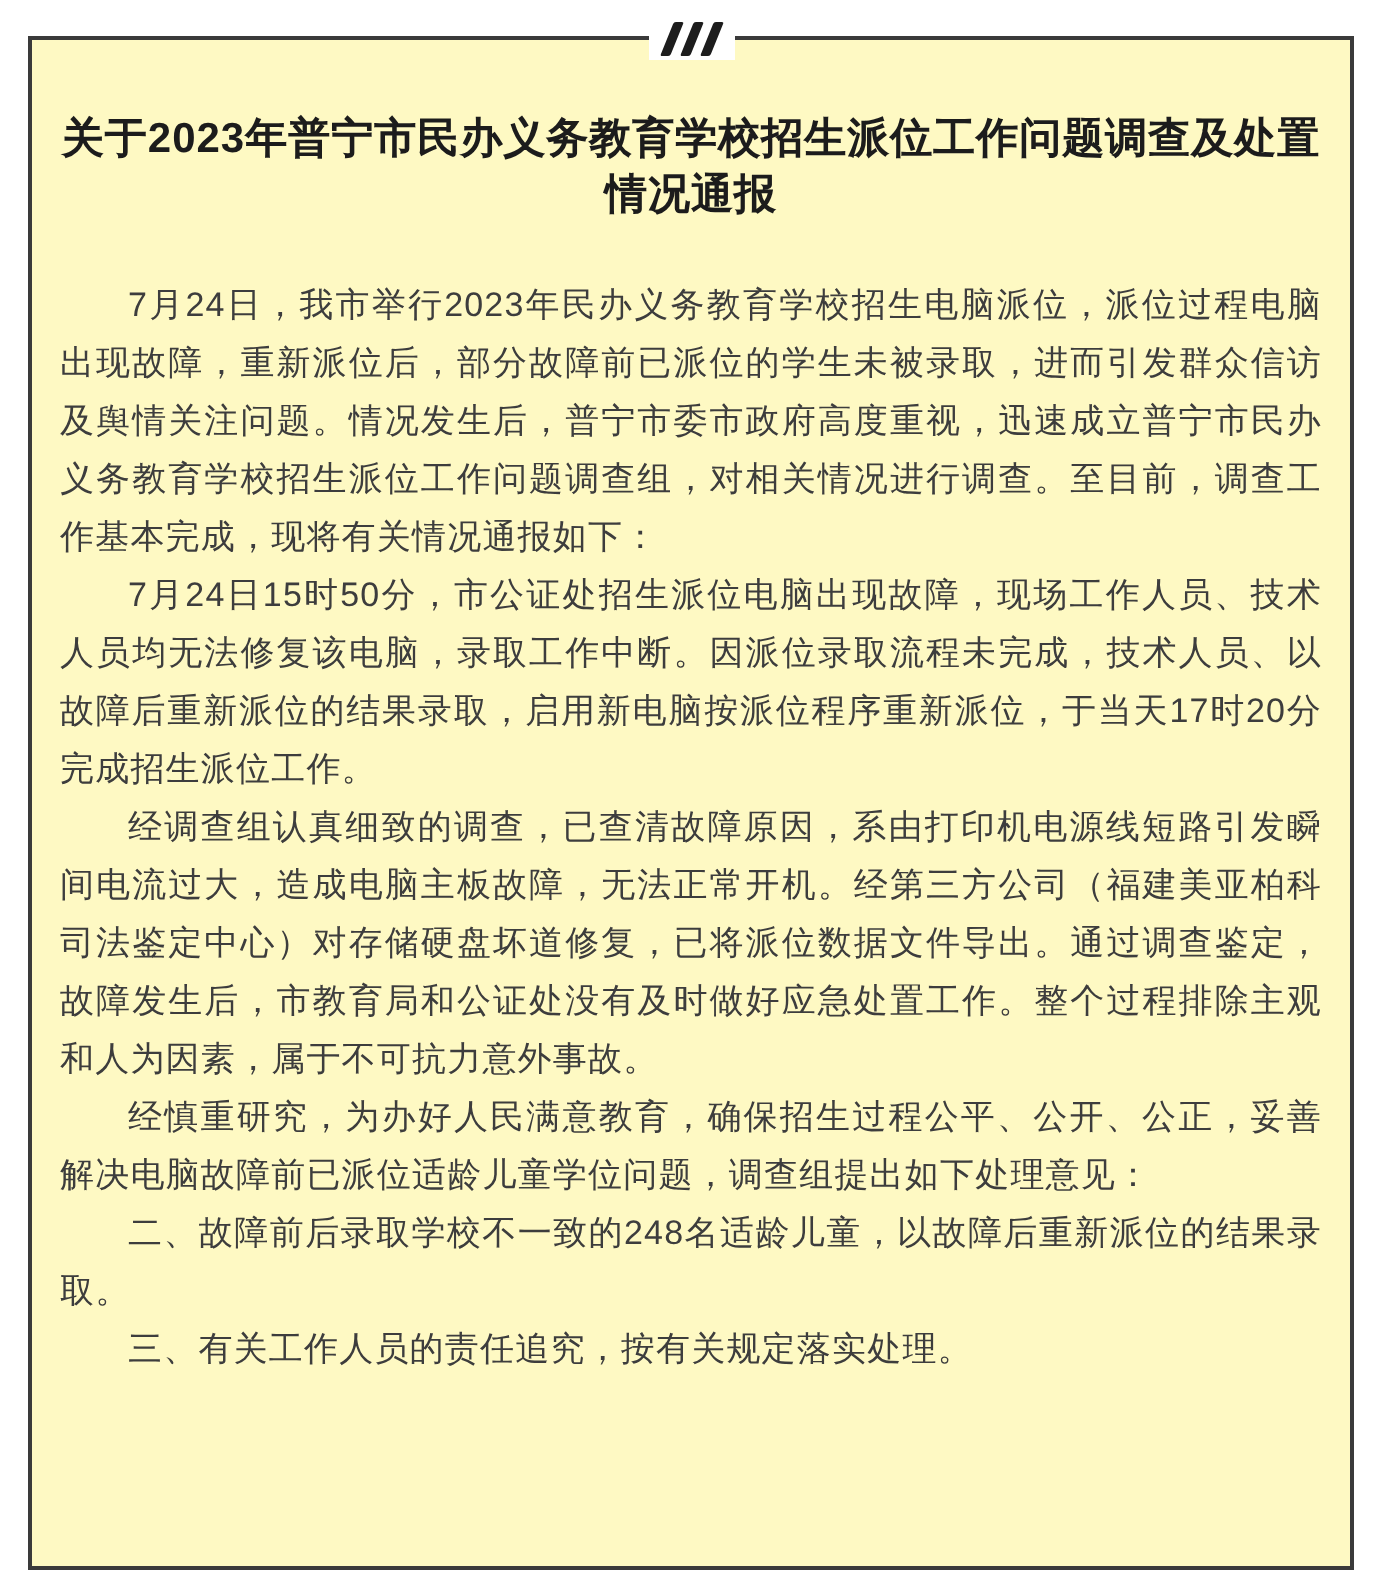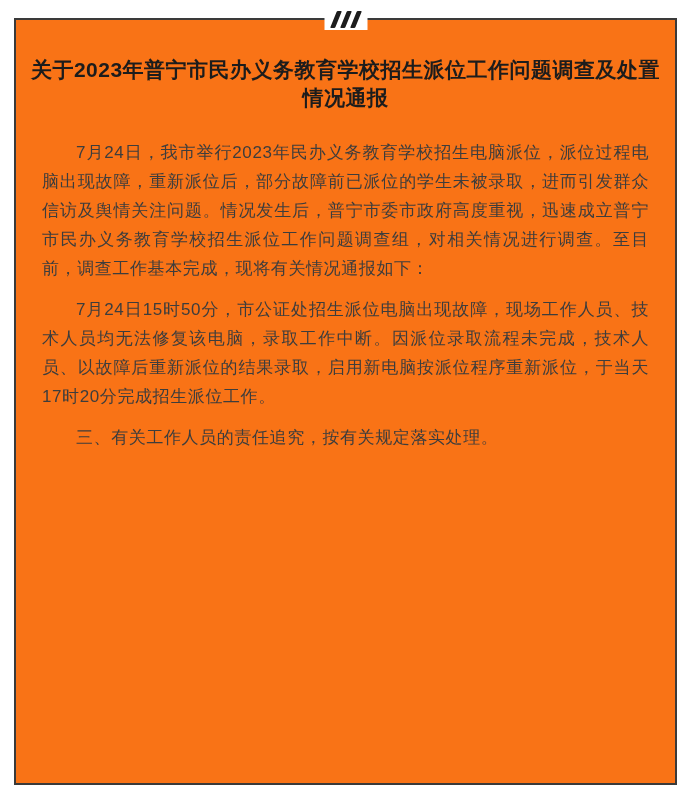--- a/index.html
+++ b/index.html
@@ -12,21 +12,21 @@
     font-family: "Liberation Sans", "DejaVu Sans", sans-serif;
   }
   .sheet {
     position: absolute;
     left: 14px;
     top: 18px;
     width: 663px;
     height: 767px;
     box-sizing: border-box;
     border: 2px solid #3a3a3a;
-    background: #f97316;
+    background: #fef9c3;
   }
   
   .slash-deco {
     position: absolute;
     top: -11px;
     left: 50%;
     transform: translateX(-50%);
     background: #ffffff;
     padding: 0 9px;
     height: 21px;
@@ -53,37 +53,40 @@
   .content {
     margin-top: 26px;
     padding: 0 14px;
     font-size: 17px;
     line-height: 29px;
     color: #3d3d3d;
     letter-spacing: 0.6px;
     text-align: justify;
   }
   .content p {
-    margin: 12px;
+    margin: 0;
     text-indent: 2em;
   }
 </style>
 </head>
 <body>
 
 <div class="sheet">
 
   <div class="slash-deco">
     <span class="slash-bar"></span>
     <span class="slash-bar"></span>
     <span class="slash-bar"></span>
   </div>
 
   <h1 class="doc-title">关于2023年普宁市民办义务教育学校招生派位工作问题调查及处置情况通报</h1>
 
   <div class="content">
     <p>7月24日，我市举行2023年民办义务教育学校招生电脑派位，派位过程电脑出现故障，重新派位后，部分故障前已派位的学生未被录取，进而引发群众信访及舆情关注问题。情况发生后，普宁市委市政府高度重视，迅速成立普宁市民办义务教育学校招生派位工作问题调查组，对相关情况进行调查。至目前，调查工作基本完成，现将有关情况通报如下：</p>
     <p>7月24日15时50分，市公证处招生派位电脑出现故障，现场工作人员、技术人员均无法修复该电脑，录取工作中断。因派位录取流程未完成，技术人员、以故障后重新派位的结果录取，启用新电脑按派位程序重新派位，于当天17时20分完成招生派位工作。</p>
+    <p>经调查组认真细致的调查，已查清故障原因，系由打印机电源线短路引发瞬间电流过大，造成电脑主板故障，无法正常开机。经第三方公司（福建美亚柏科司法鉴定中心）对存储硬盘坏道修复，已将派位数据文件导出。通过调查鉴定，故障发生后，市教育局和公证处没有及时做好应急处置工作。整个过程排除主观和人为因素，属于不可抗力意外事故。</p>
+    <p>经慎重研究，为办好人民满意教育，确保招生过程公平、公开、公正，妥善解决电脑故障前已派位适龄儿童学位问题，调查组提出如下处理意见：</p>
+    <p>二、故障前后录取学校不一致的248名适龄儿童，以故障后重新派位的结果录取。</p>
     <p>三、有关工作人员的责任追究，按有关规定落实处理。</p>
 
   </div>
 
 </div>
 
 </body></html>

